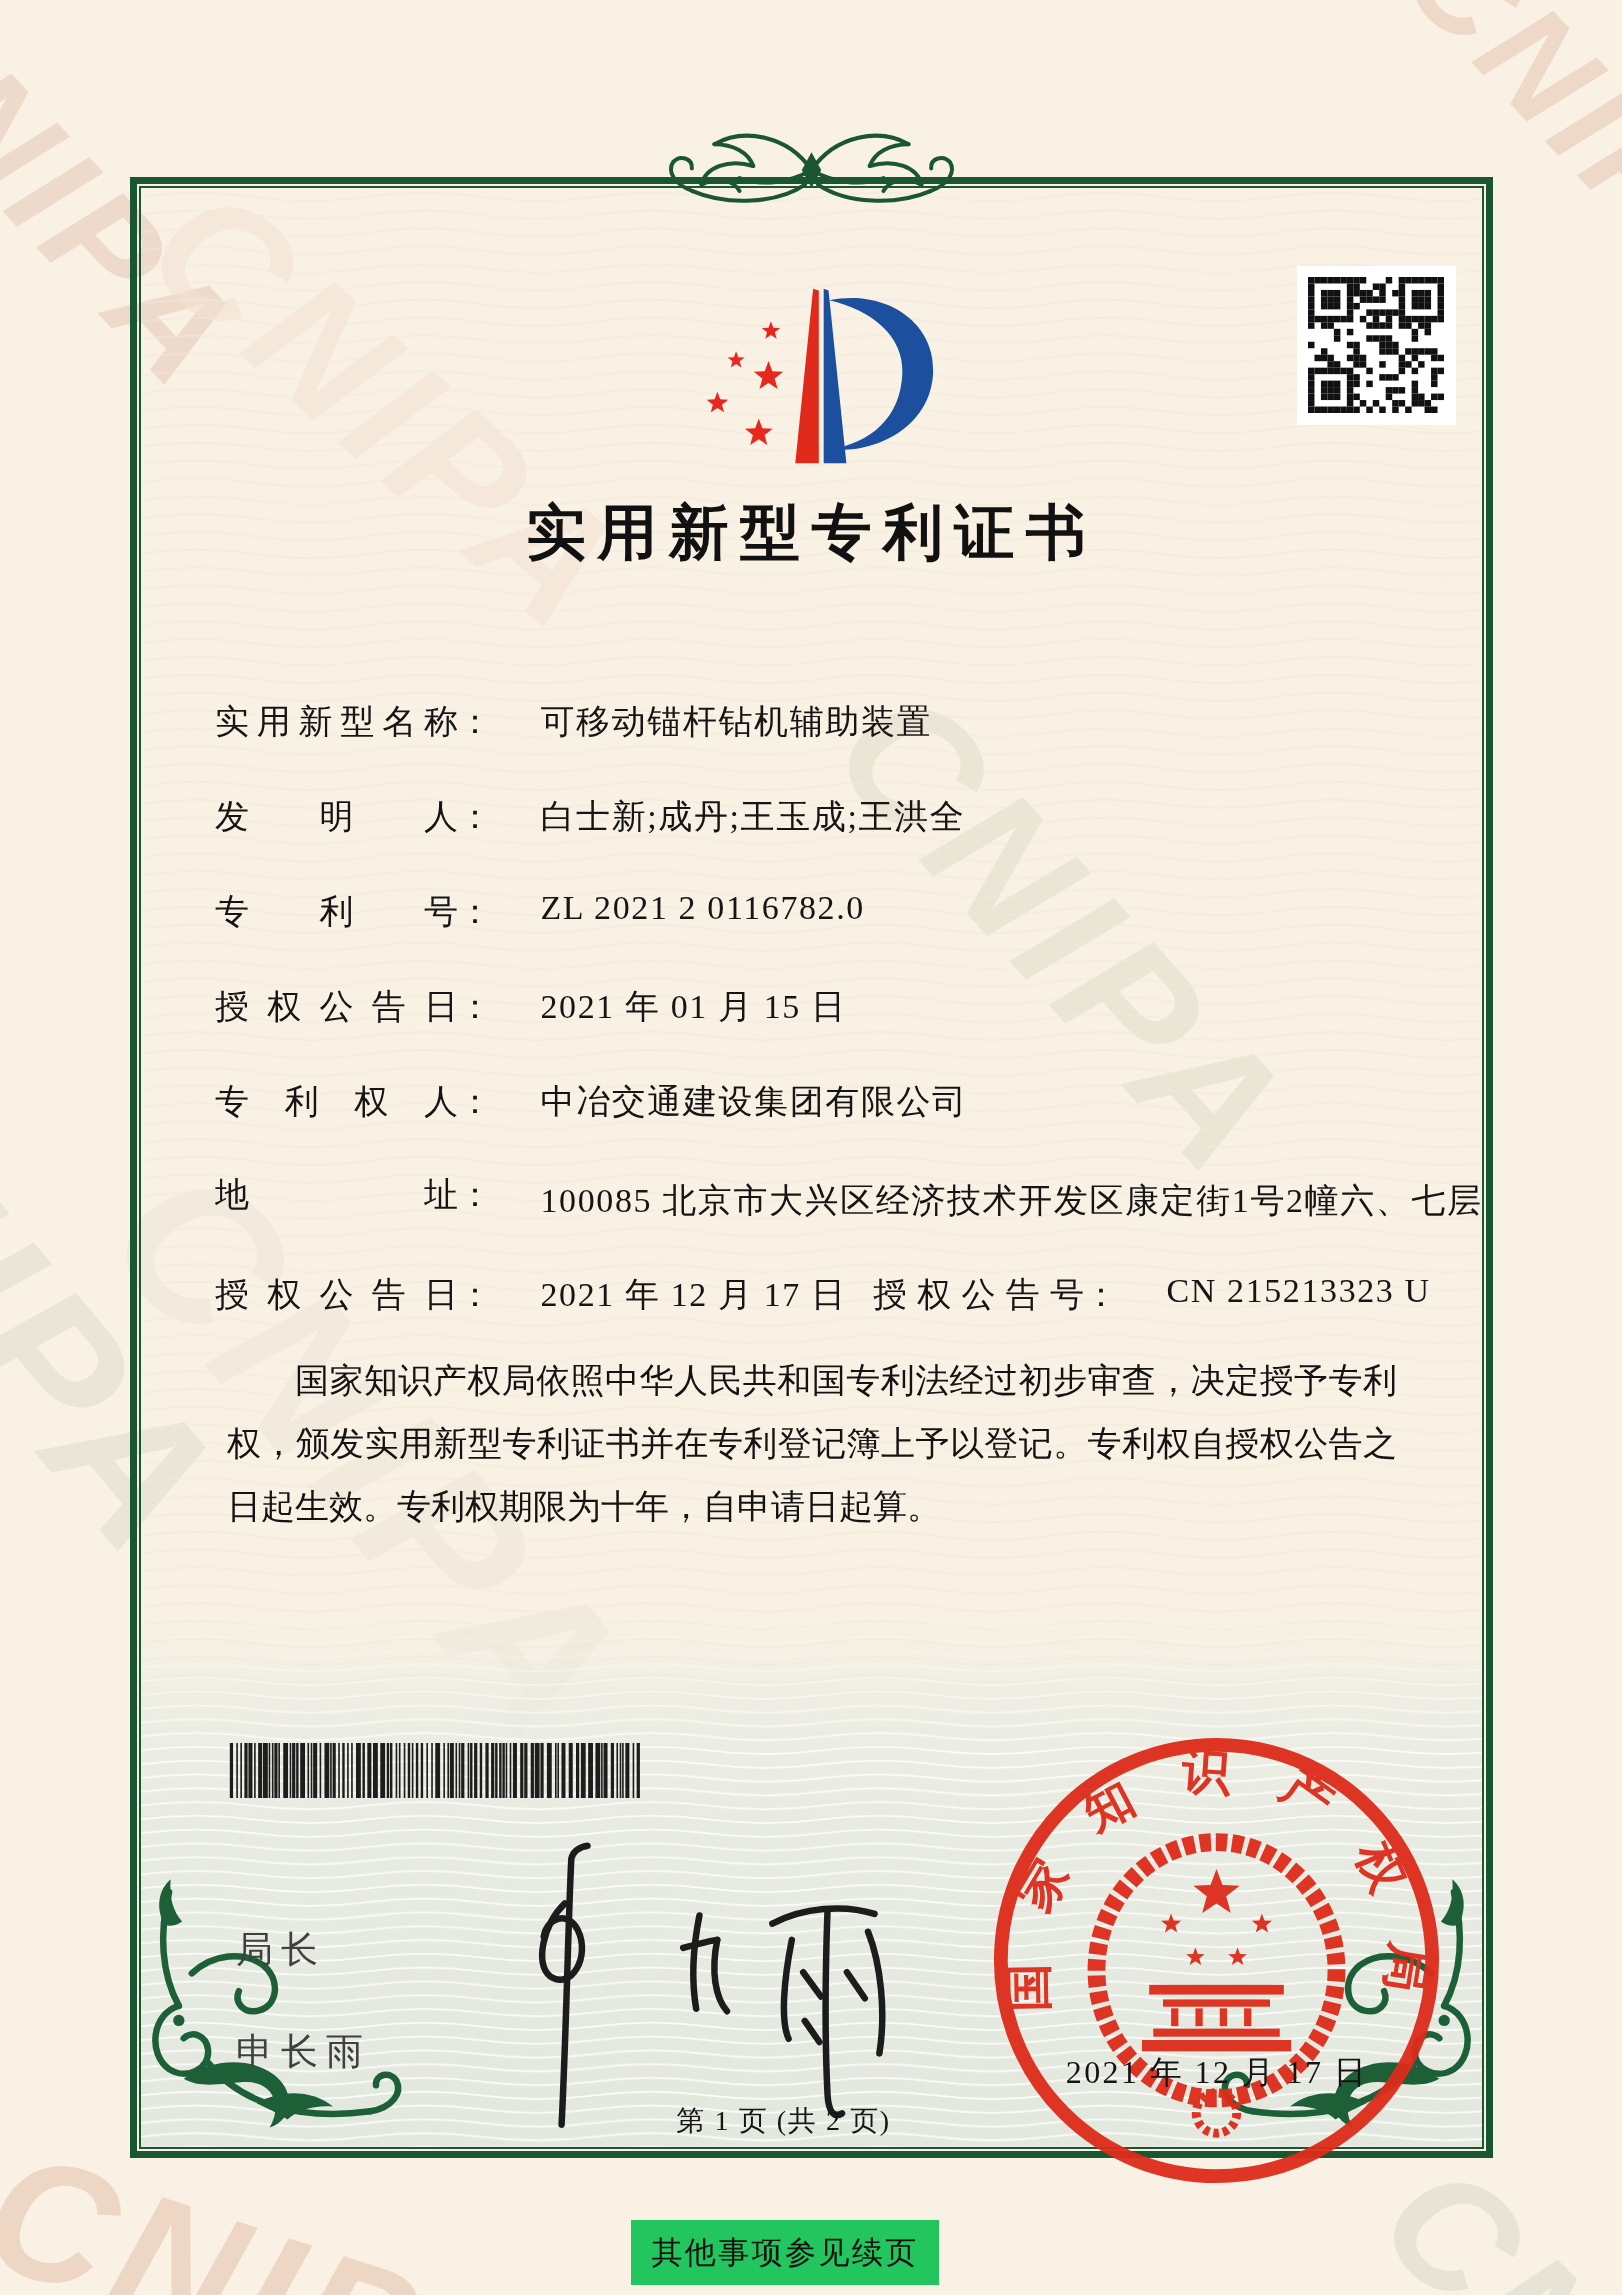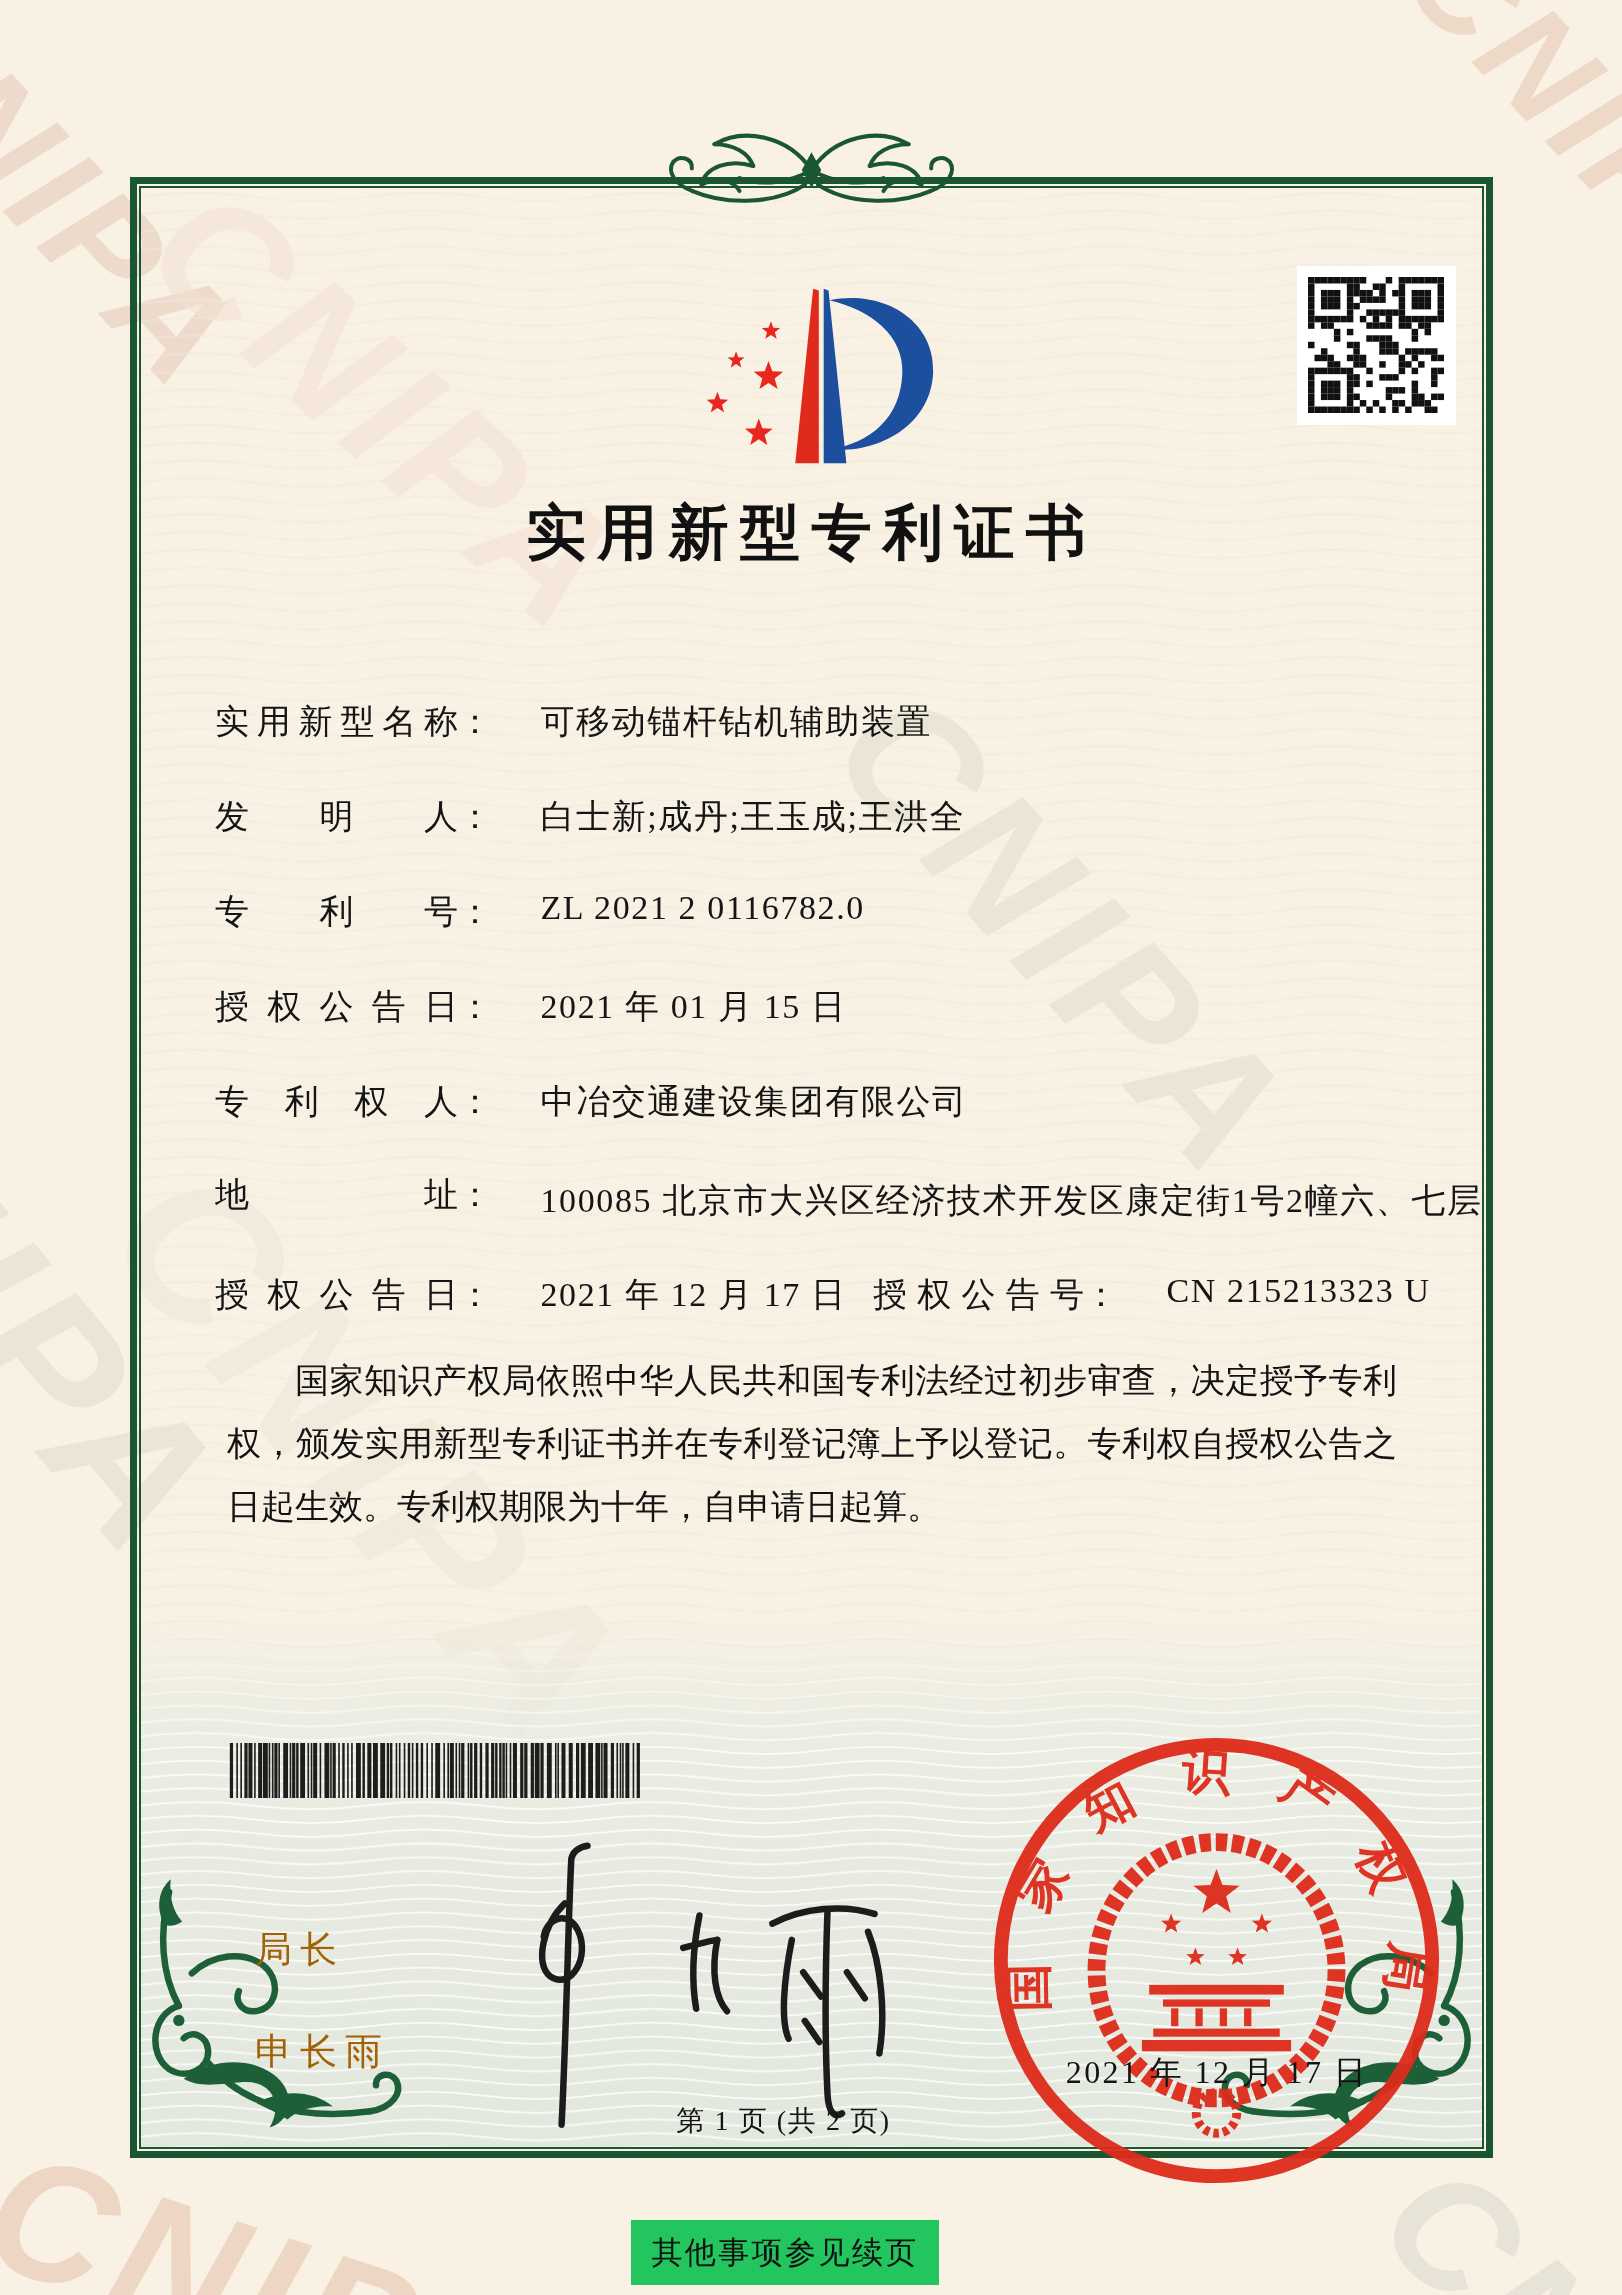--- a/index.html
+++ b/index.html
@@ -58,22 +58,22 @@
   .row-addr .val{display:inline-block; width:945px; line-height:1.72; letter-spacing:1.6px;}
   .row-g2{left:873px;}
   .row-g2 .lbl{width:211px;}
   .body-text{
     position:absolute; left:215px; top:1337px; width:1194px; z-index:6;
     font-size:34px; line-height:1.86; text-align:justify; color:#131313;
   }
   .body-text p{margin:12px; text-indent:2em;}
   .barcode{position:absolute; left:229px; top:1743px; z-index:6;}
   .officer-title,.officer-name{
-    position:absolute; left:255px; z-index:6;
-    font-family:"Liberation Sans", sans-serif; font-size:37px; letter-spacing:8px; color:#a16207;
+    position:absolute; left:236px; z-index:6;
+    font-family:"Liberation Sans", sans-serif; font-size:37px; letter-spacing:8px; color:#404040;
   }
   .officer-title{top:1925px;}
   .officer-name{top:2027px;}
   .signature{position:absolute; left:487px; top:1826px; z-index:6;}
   .seal{position:absolute; left:983px; top:1727px; z-index:7; opacity:.95;}
   .seal-date{
     position:absolute; left:990px; top:2051px; width:454px; z-index:8;
     text-align:center; font-size:32px; letter-spacing:2.4px; color:#141414; white-space:nowrap;
   }
   .page-num{

